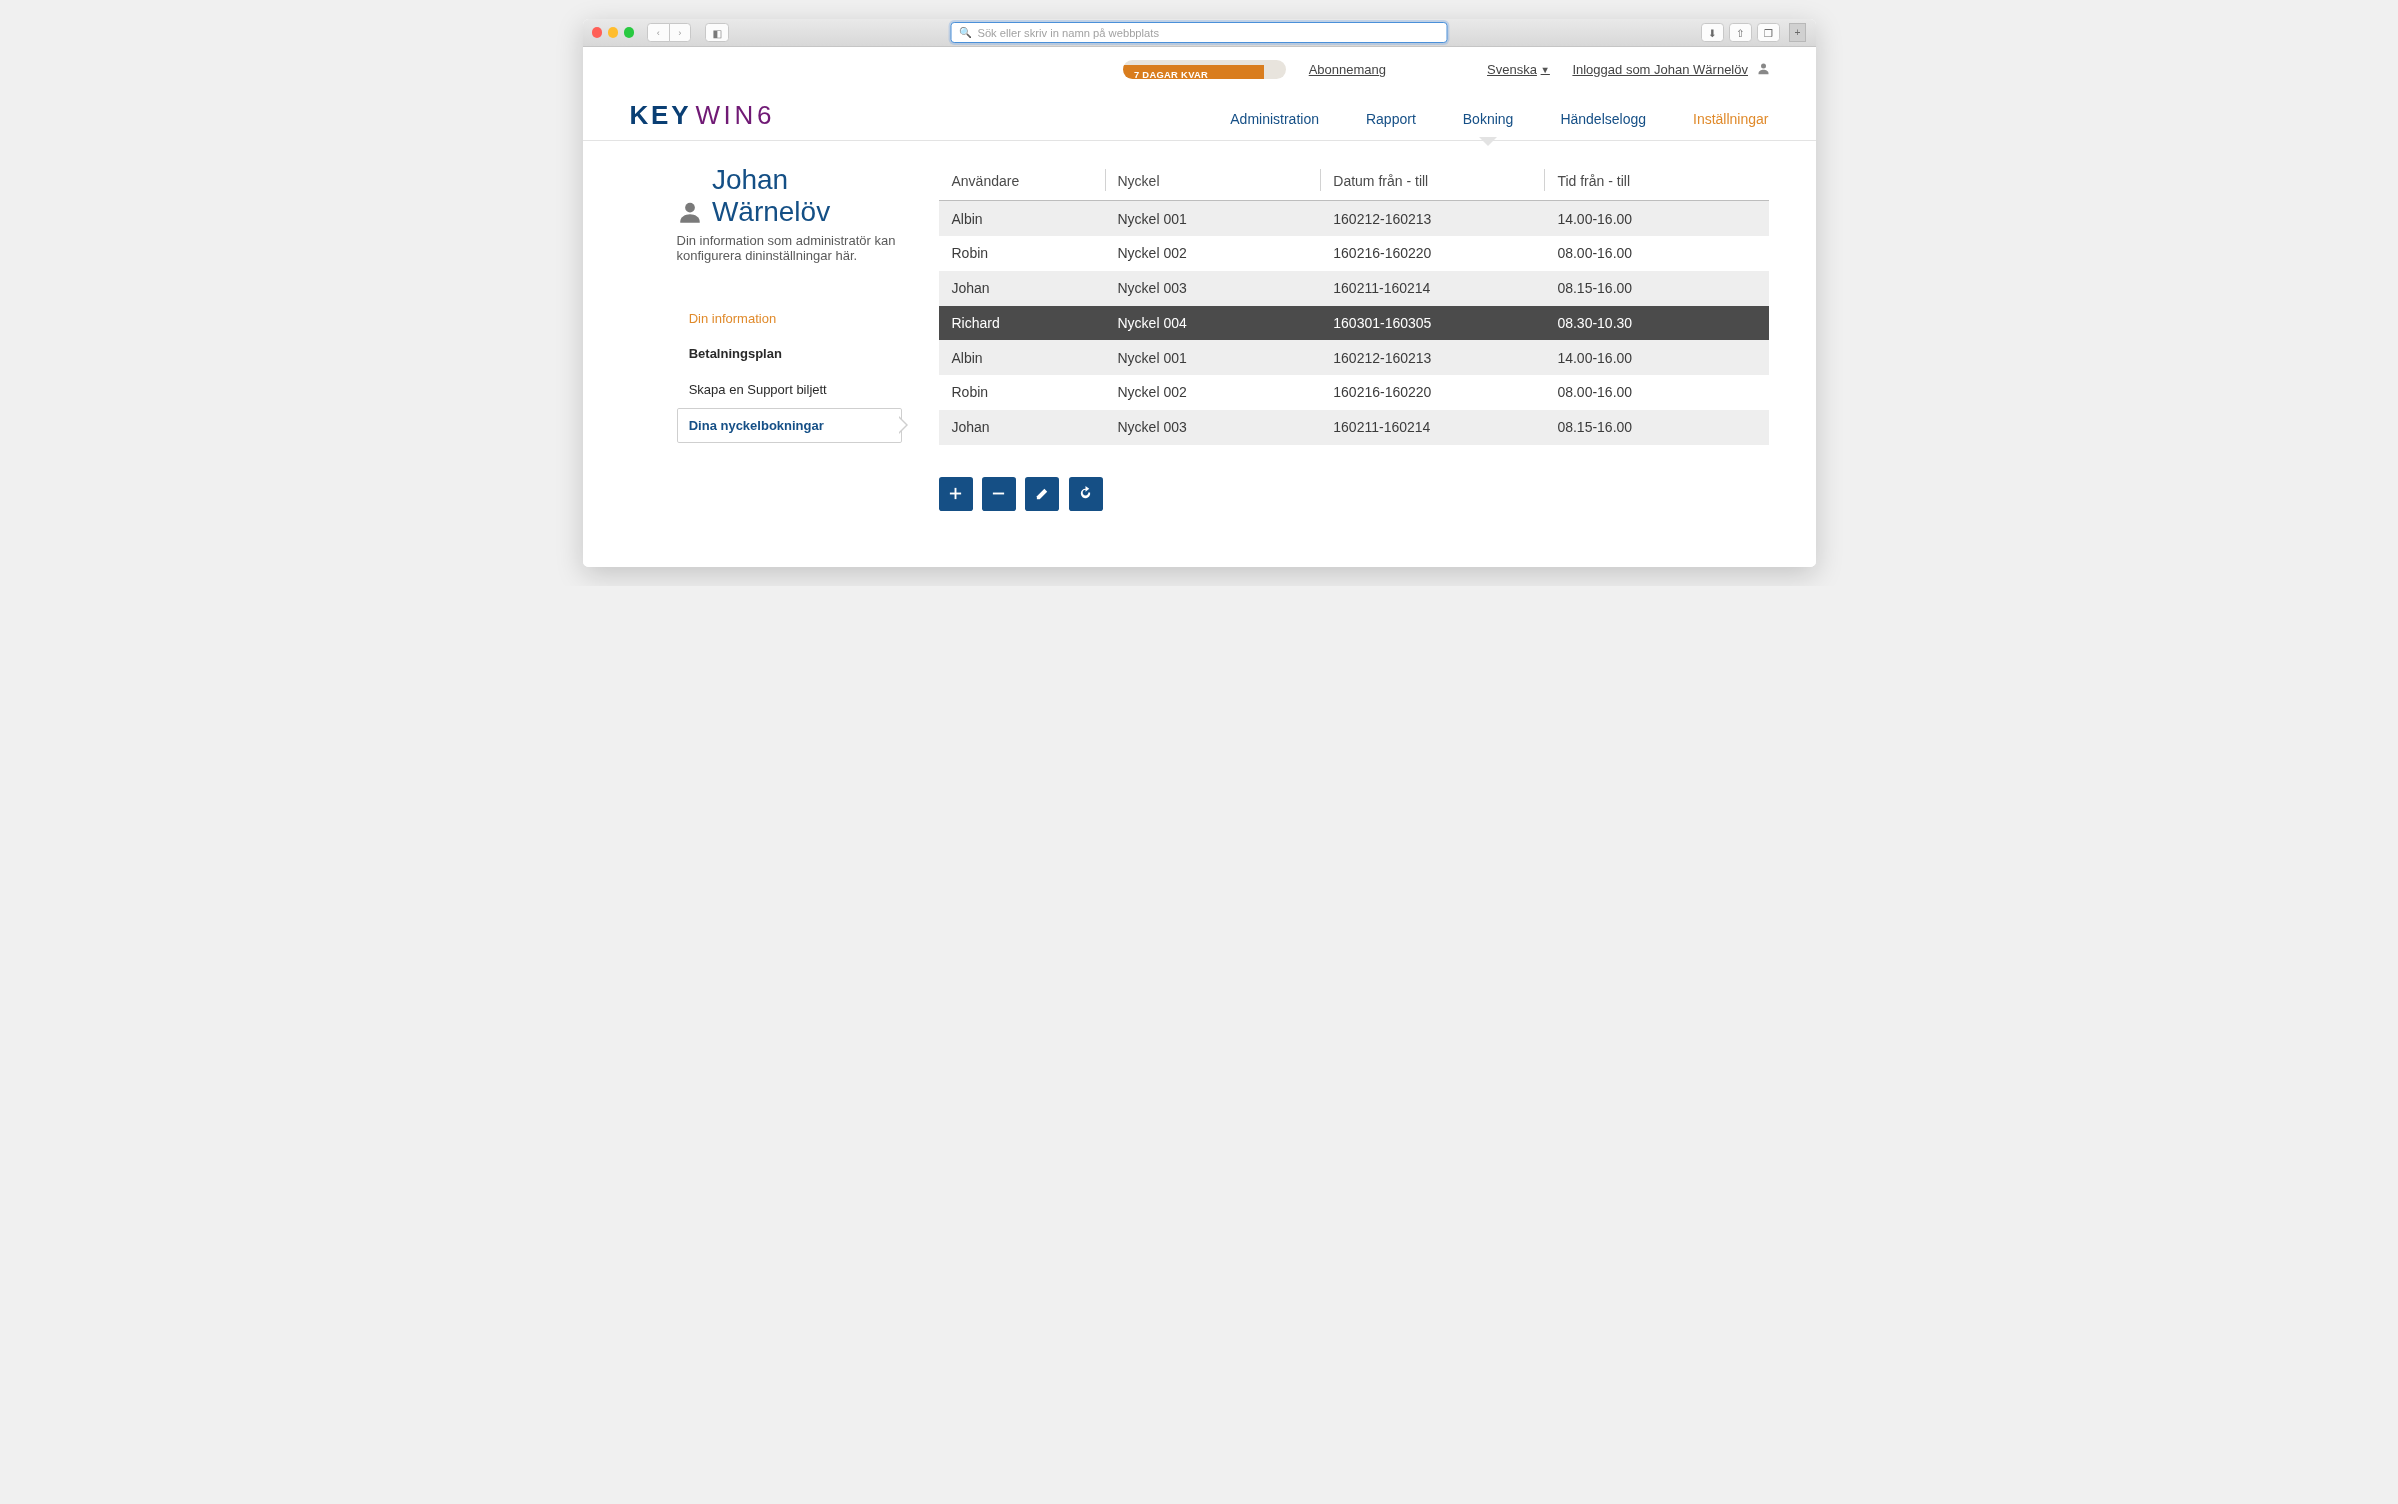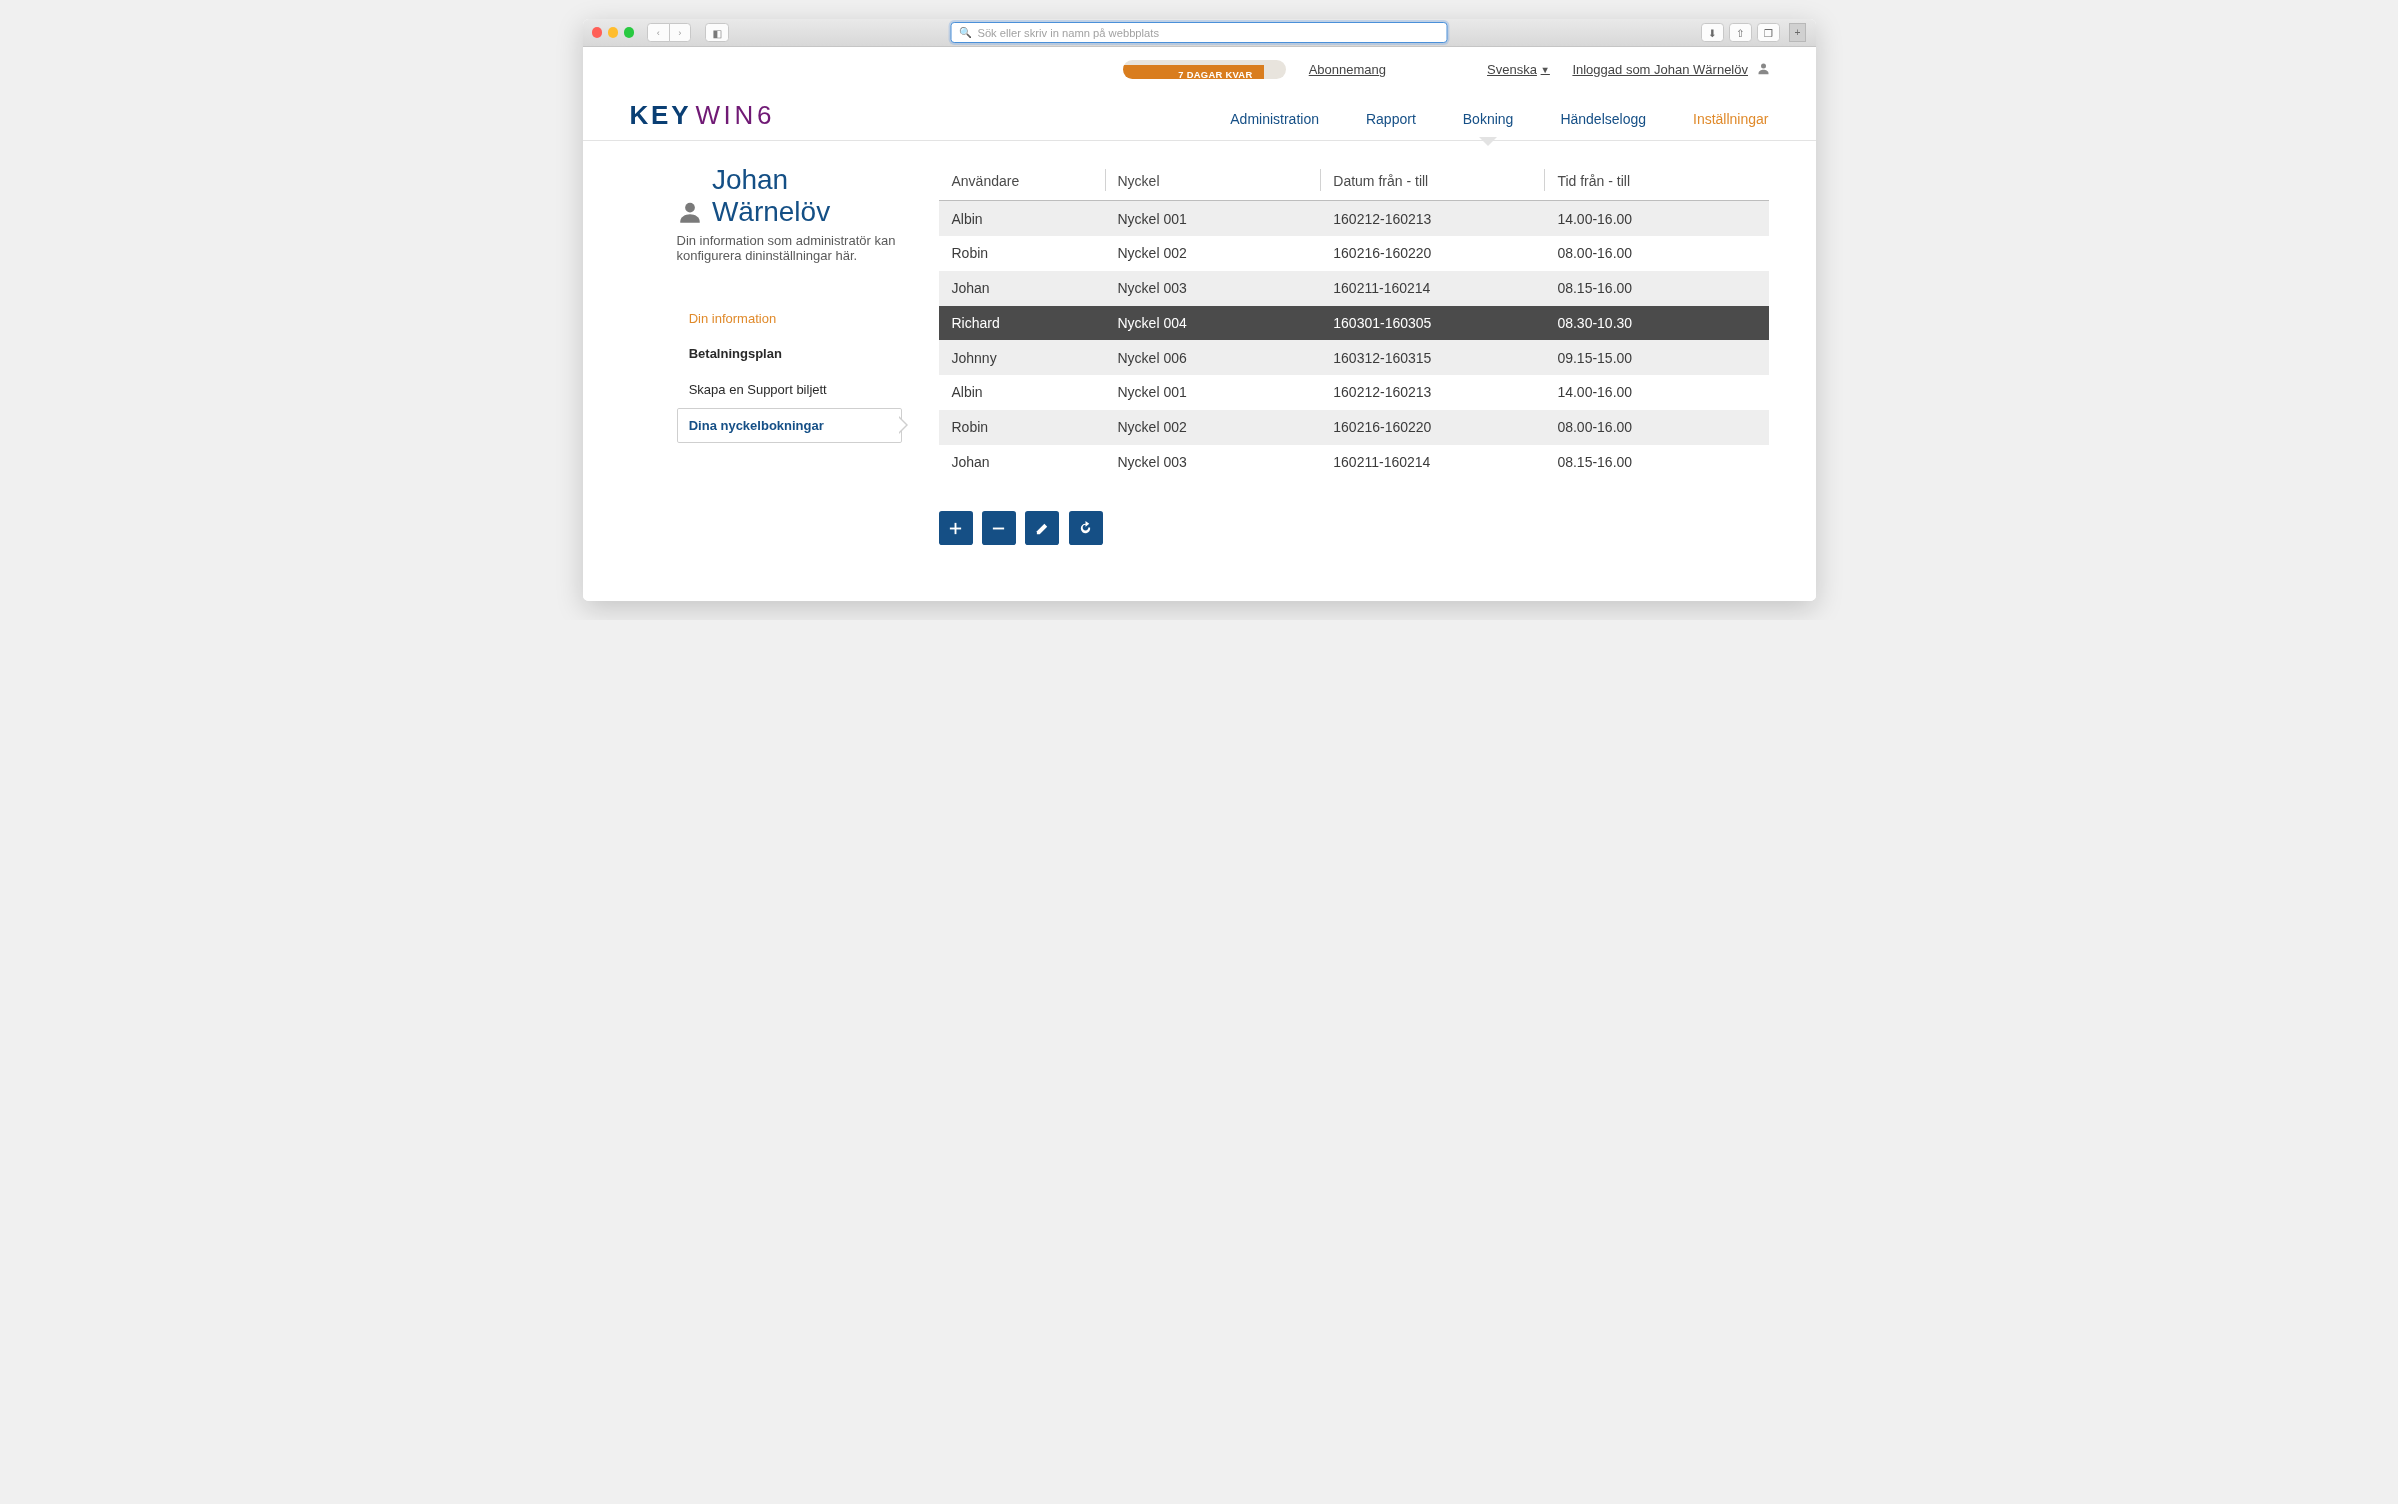--- a/index.html
+++ b/index.html
@@ -84,21 +84,21 @@
     width:100%; max-width:1143px; display:flex; align-items:center;
     justify-content:flex-end; gap:22.5px;
   }
   .trial-pill {
     display:flex; align-items:center;
     height:19px; border-radius:9.4px; overflow:hidden;
     background:#e8e4dd;
   }
   .trial-pill .fill {
     background:#d97d1e; height:100%;
-    display:flex; align-items:center; justify-content:flex-end;
+    display:flex; align-items:center; justify-content:flex-start;
     padding:0 11.2px; min-width:141px;margin-top:9px;
   }
   .trial-pill .fill span { color:#fff; font-size:9.4px; font-weight:bold; letter-spacing:0.3px;}
   .trial-pill .rest { width:22.5px; }
   .top-link { color:#444; font-size:13px; text-decoration:underline; cursor:pointer;}
   .lang { display:inline-flex; align-items:center; gap:3.7px;}
   .lang .tri { font-size:9.4px; color:#555;}
   .user-line { display:inline-flex; align-items:center; gap:7.5px; color:#444; text-decoration:underline;}
   .user-line .avatar-ico { color:#8e8e8e;}
 
@@ -329,26 +329,20 @@
                 <td>160211-160214</td>
                 <td>08.15-16.00</td>
               </tr>
               <tr class="selected">
                 <td>Richard</td>
                 <td>Nyckel 004</td>
                 <td>160301-160305</td>
                 <td>08.30-10.30</td>
               </tr>
               <tr>
-                <td>Johnny</td>
-                <td>Nyckel 006</td>
-                <td>160312-160315</td>
-                <td>09.15-15.00</td>
-              </tr>
-              <tr>
                 <td>Albin</td>
                 <td>Nyckel 001</td>
                 <td>160212-160213</td>
                 <td>14.00-16.00</td>
               </tr>
               <tr>
                 <td>Robin</td>
                 <td>Nyckel 002</td>
                 <td>160216-160220</td>
                 <td>08.00-16.00</td>

